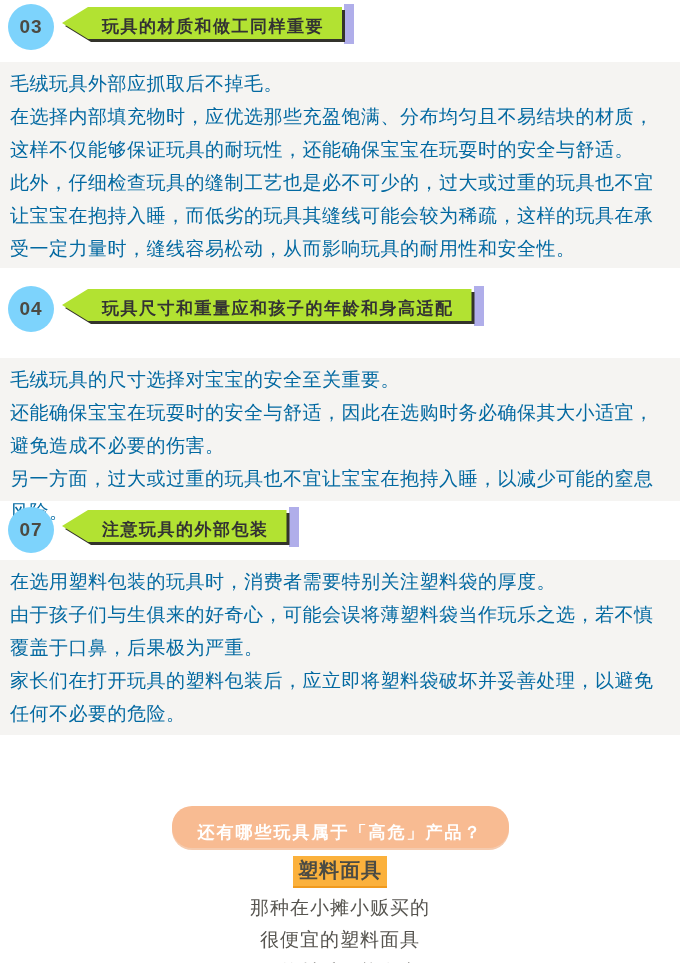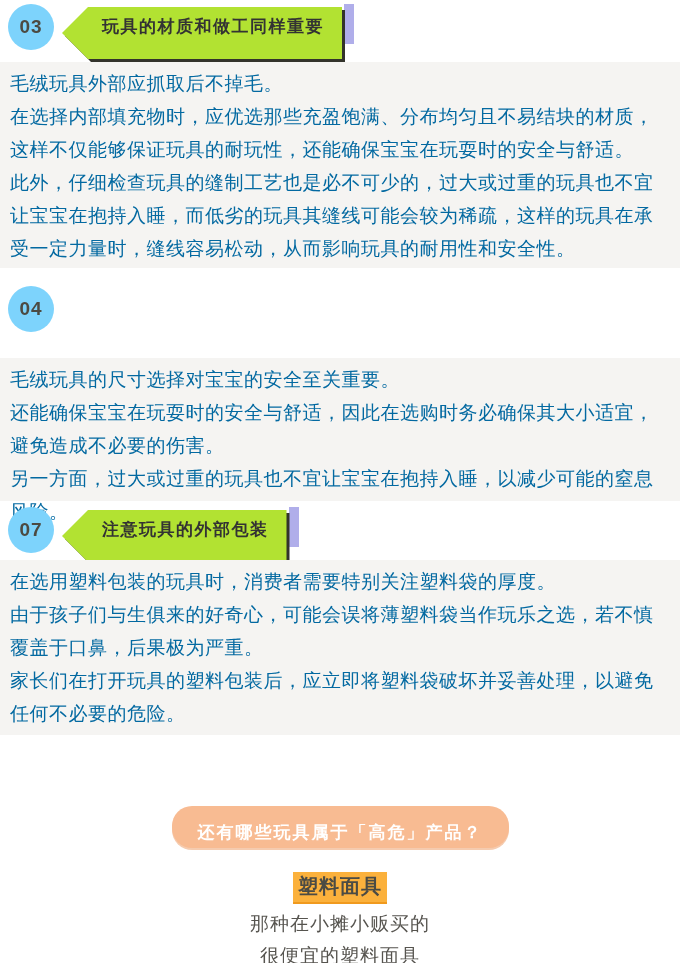--- a/index.html
+++ b/index.html
@@ -20,21 +20,21 @@
     flex:0 0 auto;letter-spacing:1px;
   }
   .banner-wrap{position:relative;margin-left:8px;height:40px;}
   .ribbon-tail{
     position:absolute;top:-3px;right:-12px;width:10px;height:40px;
     background:#b0aeea;
   }
   .banner-shadow{filter:drop-shadow(3px 3px 0 #33332b);}
   .banner{
     clip-path:polygon(0 50%,26px 0,100% 0,100% 100%,26px 100%);
-    background:#b2e232;height:52px;line-height:40px;
+    background:#b2e232;height:32px;line-height:40px;
     padding:0 18px 0 40px;
     font-size:17px;font-weight:bold;color:#333333;
     letter-spacing:1.5px;white-space:nowrap;text-align:right;
   }
 
   
   .body-block{
     left:0;right:0;background:#f5f4f2;
     padding:5px 10px;box-sizing:border-box;
     color:#0369a1;font-size:19px;line-height:33px;
@@ -45,21 +45,21 @@
   
   .footer{left:0;right:0;top:806px;text-align:center;}
   .question-badge{
     display:inline-block;height:26px;line-height:38px;
     padding:8px 26px;border-radius:20px;
     background:#f8bb92;color:#ffffff;
     font-size:17px;font-weight:bold;letter-spacing:2px;
     box-shadow:0 2px 0 rgba(236,160,110,0.55);
   }
   .highlight-title{
-    display:inline-block;margin-top:24px;
+    display:inline-block;margin-top:8px;
     background:#fbb13c;color:#4b4b44;
     font-size:20px;font-weight:bold;letter-spacing:1px;
     padding:1px 5px 2px 5px;
     border-bottom:2px solid #f09a1e;
   }
   .footer-lines{margin-top:4px;color:#56544f;font-size:19px;line-height:32px;letter-spacing:1px;}
 </style>
 </head>
 <body>
 
@@ -77,20 +77,26 @@
 
 <div class="abs body-block" style="top:62px;height:206px;">
   <p>毛绒玩具外部应抓取后不掉毛。</p>
   <p>在选择内部填充物时，应优选那些充盈饱满、分布均匀且不易结块的材质，这样不仅能够保证玩具的耐玩性，还能确保宝宝在玩耍时的安全与舒适。</p>
   <p>此外，仔细检查玩具的缝制工艺也是必不可少的，过大或过重的玩具也不宜让宝宝在抱持入睡，而低劣的玩具其缝线可能会较为稀疏，这样的玩具在承受一定力量时，缝线容易松动，从而影响玩具的耐用性和安全性。</p>
 </div>
 
 <div class="abs sec-header" style="top:286px;">
   <div class="num-circle">
     <span>04</span>
+  </div>
+  <div class="banner-wrap">
+    <div class="ribbon-tail"></div>
+    <div class="banner-shadow">
+      <div class="banner">玩具尺寸和重量应和孩子的年龄和身高适配</div>
+    </div>
   </div>
 </div>
 
 <div class="abs body-block" style="top:358px;height:143px;">
   <p>毛绒玩具的尺寸选择对宝宝的安全至关重要。</p>
   <p>还能确保宝宝在玩耍时的安全与舒适，因此在选购时务必确保其大小适宜，避免造成不必要的伤害。</p>
   <p>另一方面，过大或过重的玩具也不宜让宝宝在抱持入睡，以减少可能的窒息风险。</p>
 </div>
 
 <div class="abs sec-header" style="top:507px;">

